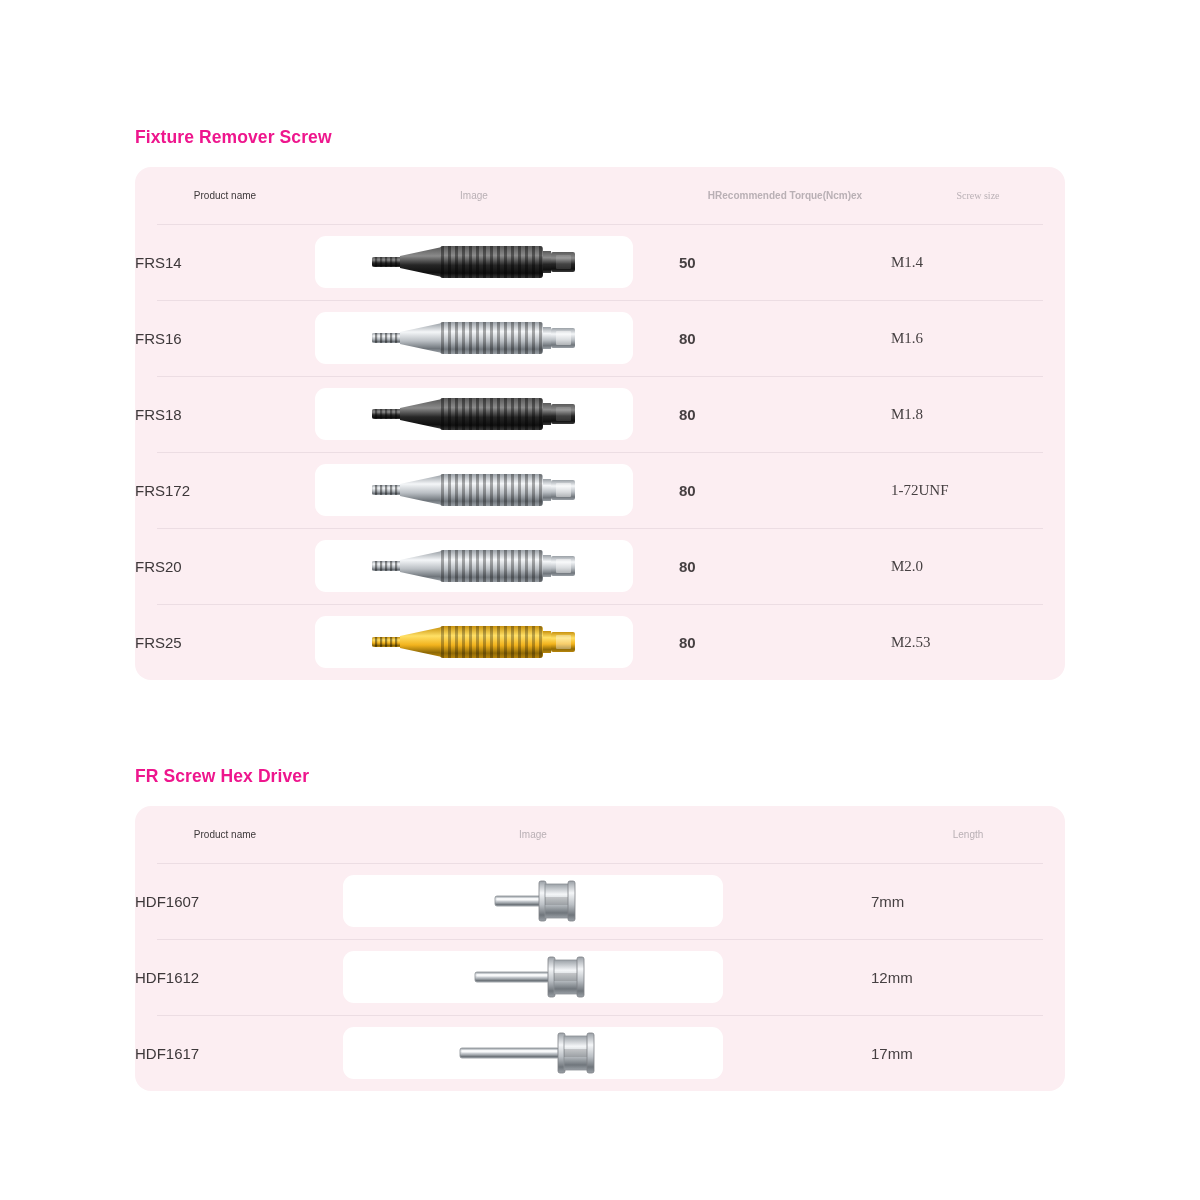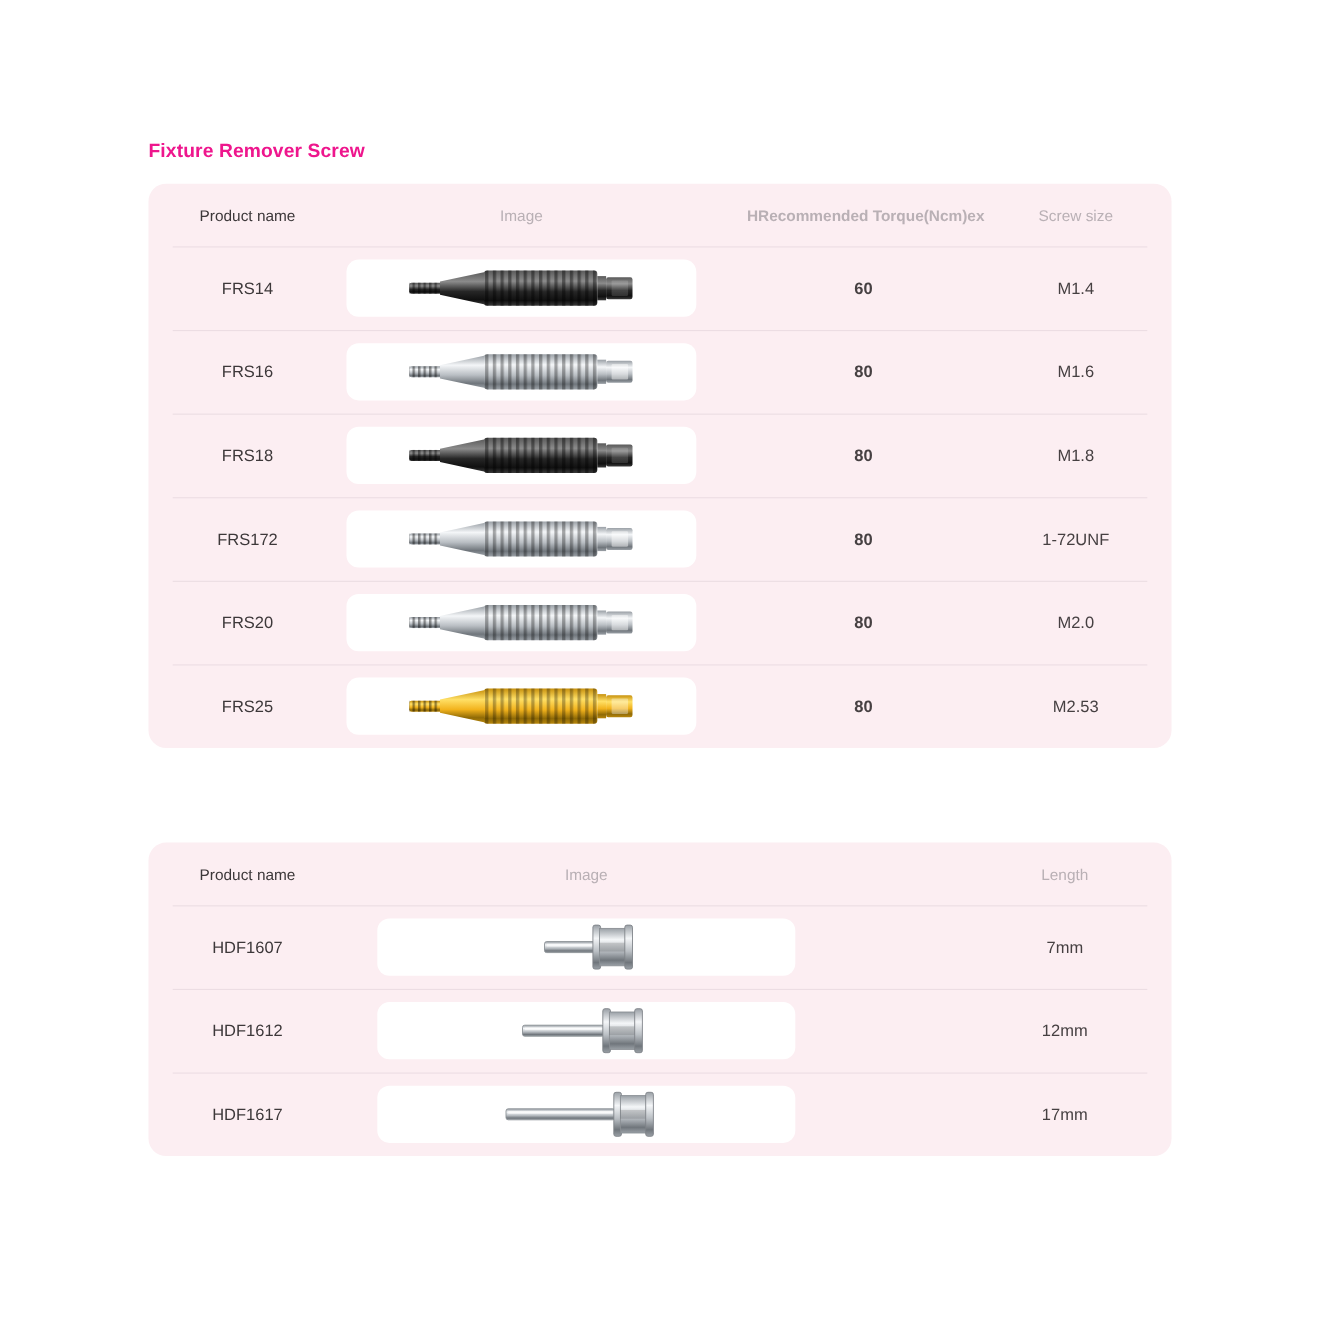--- a/index.html
+++ b/index.html
@@ -18,27 +18,27 @@
   .table-card { margin-top:19px; background:#FCEEF2; border-radius:16px; overflow:hidden; }
 
   .thead, .trow { display:grid; align-items:center; position:relative; }
   .t1 .thead, .t1 .trow { grid-template-columns:180px 318px 258px 174px; }
   .t2 .thead, .t2 .trow { grid-template-columns:180px 28px 380px 148px 194px; }
   .thead { height:57px; }
   .trow  { height:76px; }
   .trow::before { content:""; position:absolute; top:0; left:22px; right:22px; height:1px;
     background:#ecdde3; }
 
-  .hcell { font-size:14px; color:#b9b0b5; text-align:center; white-space:nowrap; }
-  .cell  { font-size:15px; color:#464042; text-align:center; white-space:nowrap; }
+  .hcell { font-size:10px; color:#b9b0b5; text-align:center; white-space:nowrap; }
+  .cell  { font-size:15px; color:#464042; white-space:nowrap; }
   .c-product { font-weight:400; color:#3d383a; }
 
   .t1 .c-product, .t2 .c-product { grid-column:1; }
   .t1 .c-image   { grid-column:2; } .t1 .c-torque { grid-column:3; padding-left:46px;font-weight:bold; }
-  .t1 .c-size    { grid-column:4; }
+  .t1 .c-size    { grid-column:4;font-family:Liberation Serif, serif; }
   .t2 .c-image   { grid-column:3; } .t2 .c-length { grid-column:5; }
 
   .pill { background:#ffffff; border-radius:11px; height:52px; display:flex;
     align-items:center; justify-content:center; }
   .t1 .pill { width:318px; }
   .t2 .pill { width:380px; }
   .pill svg { display:block; }
 
   .defs-svg { position:absolute; width:0; height:0; overflow:hidden; }
 </style>
@@ -150,21 +150,21 @@
 
       <div class="trow">
         <div class="cell c-product">FRS14</div>
         <div class="cell c-image">
             <div class="pill">
           <svg width="318" height="52" viewBox="0 0 318 52">
                 <use href="#screw-dark"></use>
               </svg>
         </div>
           </div>
-        <div class="cell c-torque">60</div>
+        <div class="cell c-torque">50</div>
         <div class="cell c-size">M1.4</div>
       </div>
 
       <div class="trow">
         <div class="cell c-product">FRS16</div>
         <div class="cell c-image">
             <div class="pill">
           <svg width="318" height="52" viewBox="0 0 318 52">
                 <use href="#screw-silver"></use>
               </svg>
@@ -222,20 +222,23 @@
               </svg>
         </div>
           </div>
         <div class="cell c-torque">80</div>
         <div class="cell c-size">M2.53</div>
       </div>
     </div>
   </div>
 
   <div class="section section-2">
+    <div class="section-header">
+      <div class="section-title">FR Screw Hex Driver</div>
+    </div>
 
     <div class="table-card t2">
       <div class="thead">
         <div class="hcell c-product">Product name</div>
         <div class="hcell c-image">Image</div>
         <div class="hcell c-length">Length</div>
       </div>
 
       <div class="trow">
         <div class="cell c-product">HDF1607</div>

